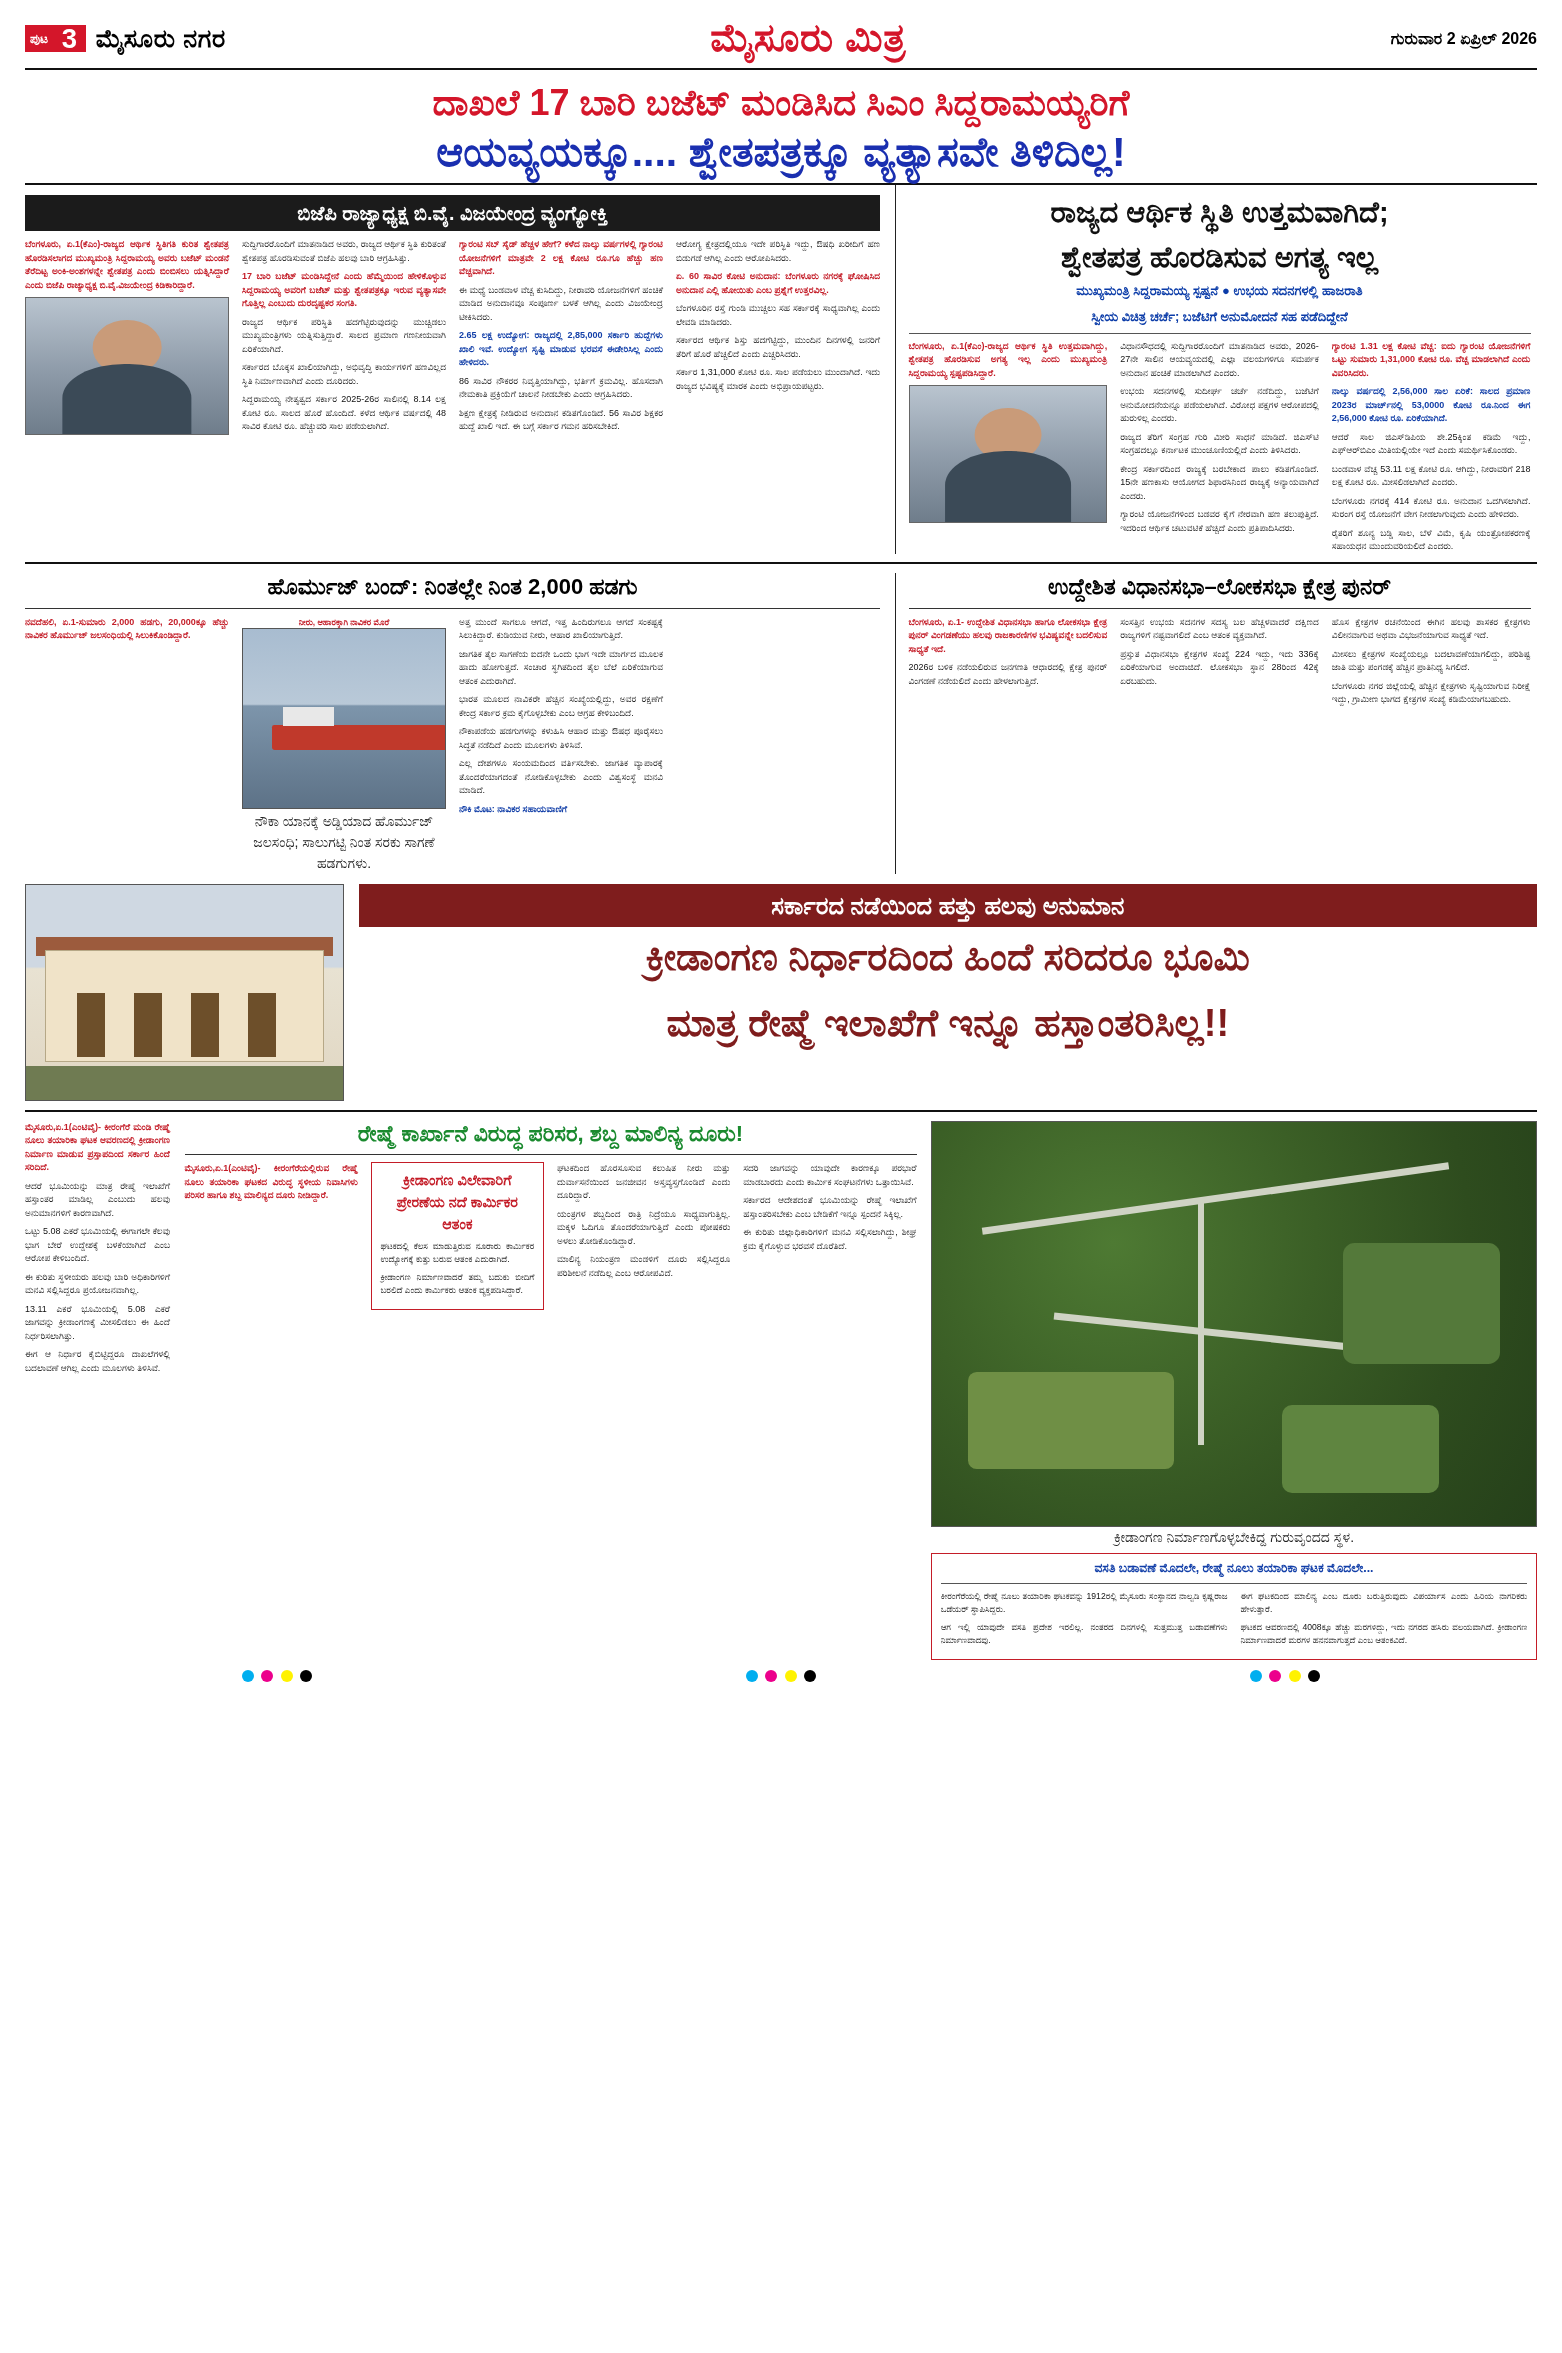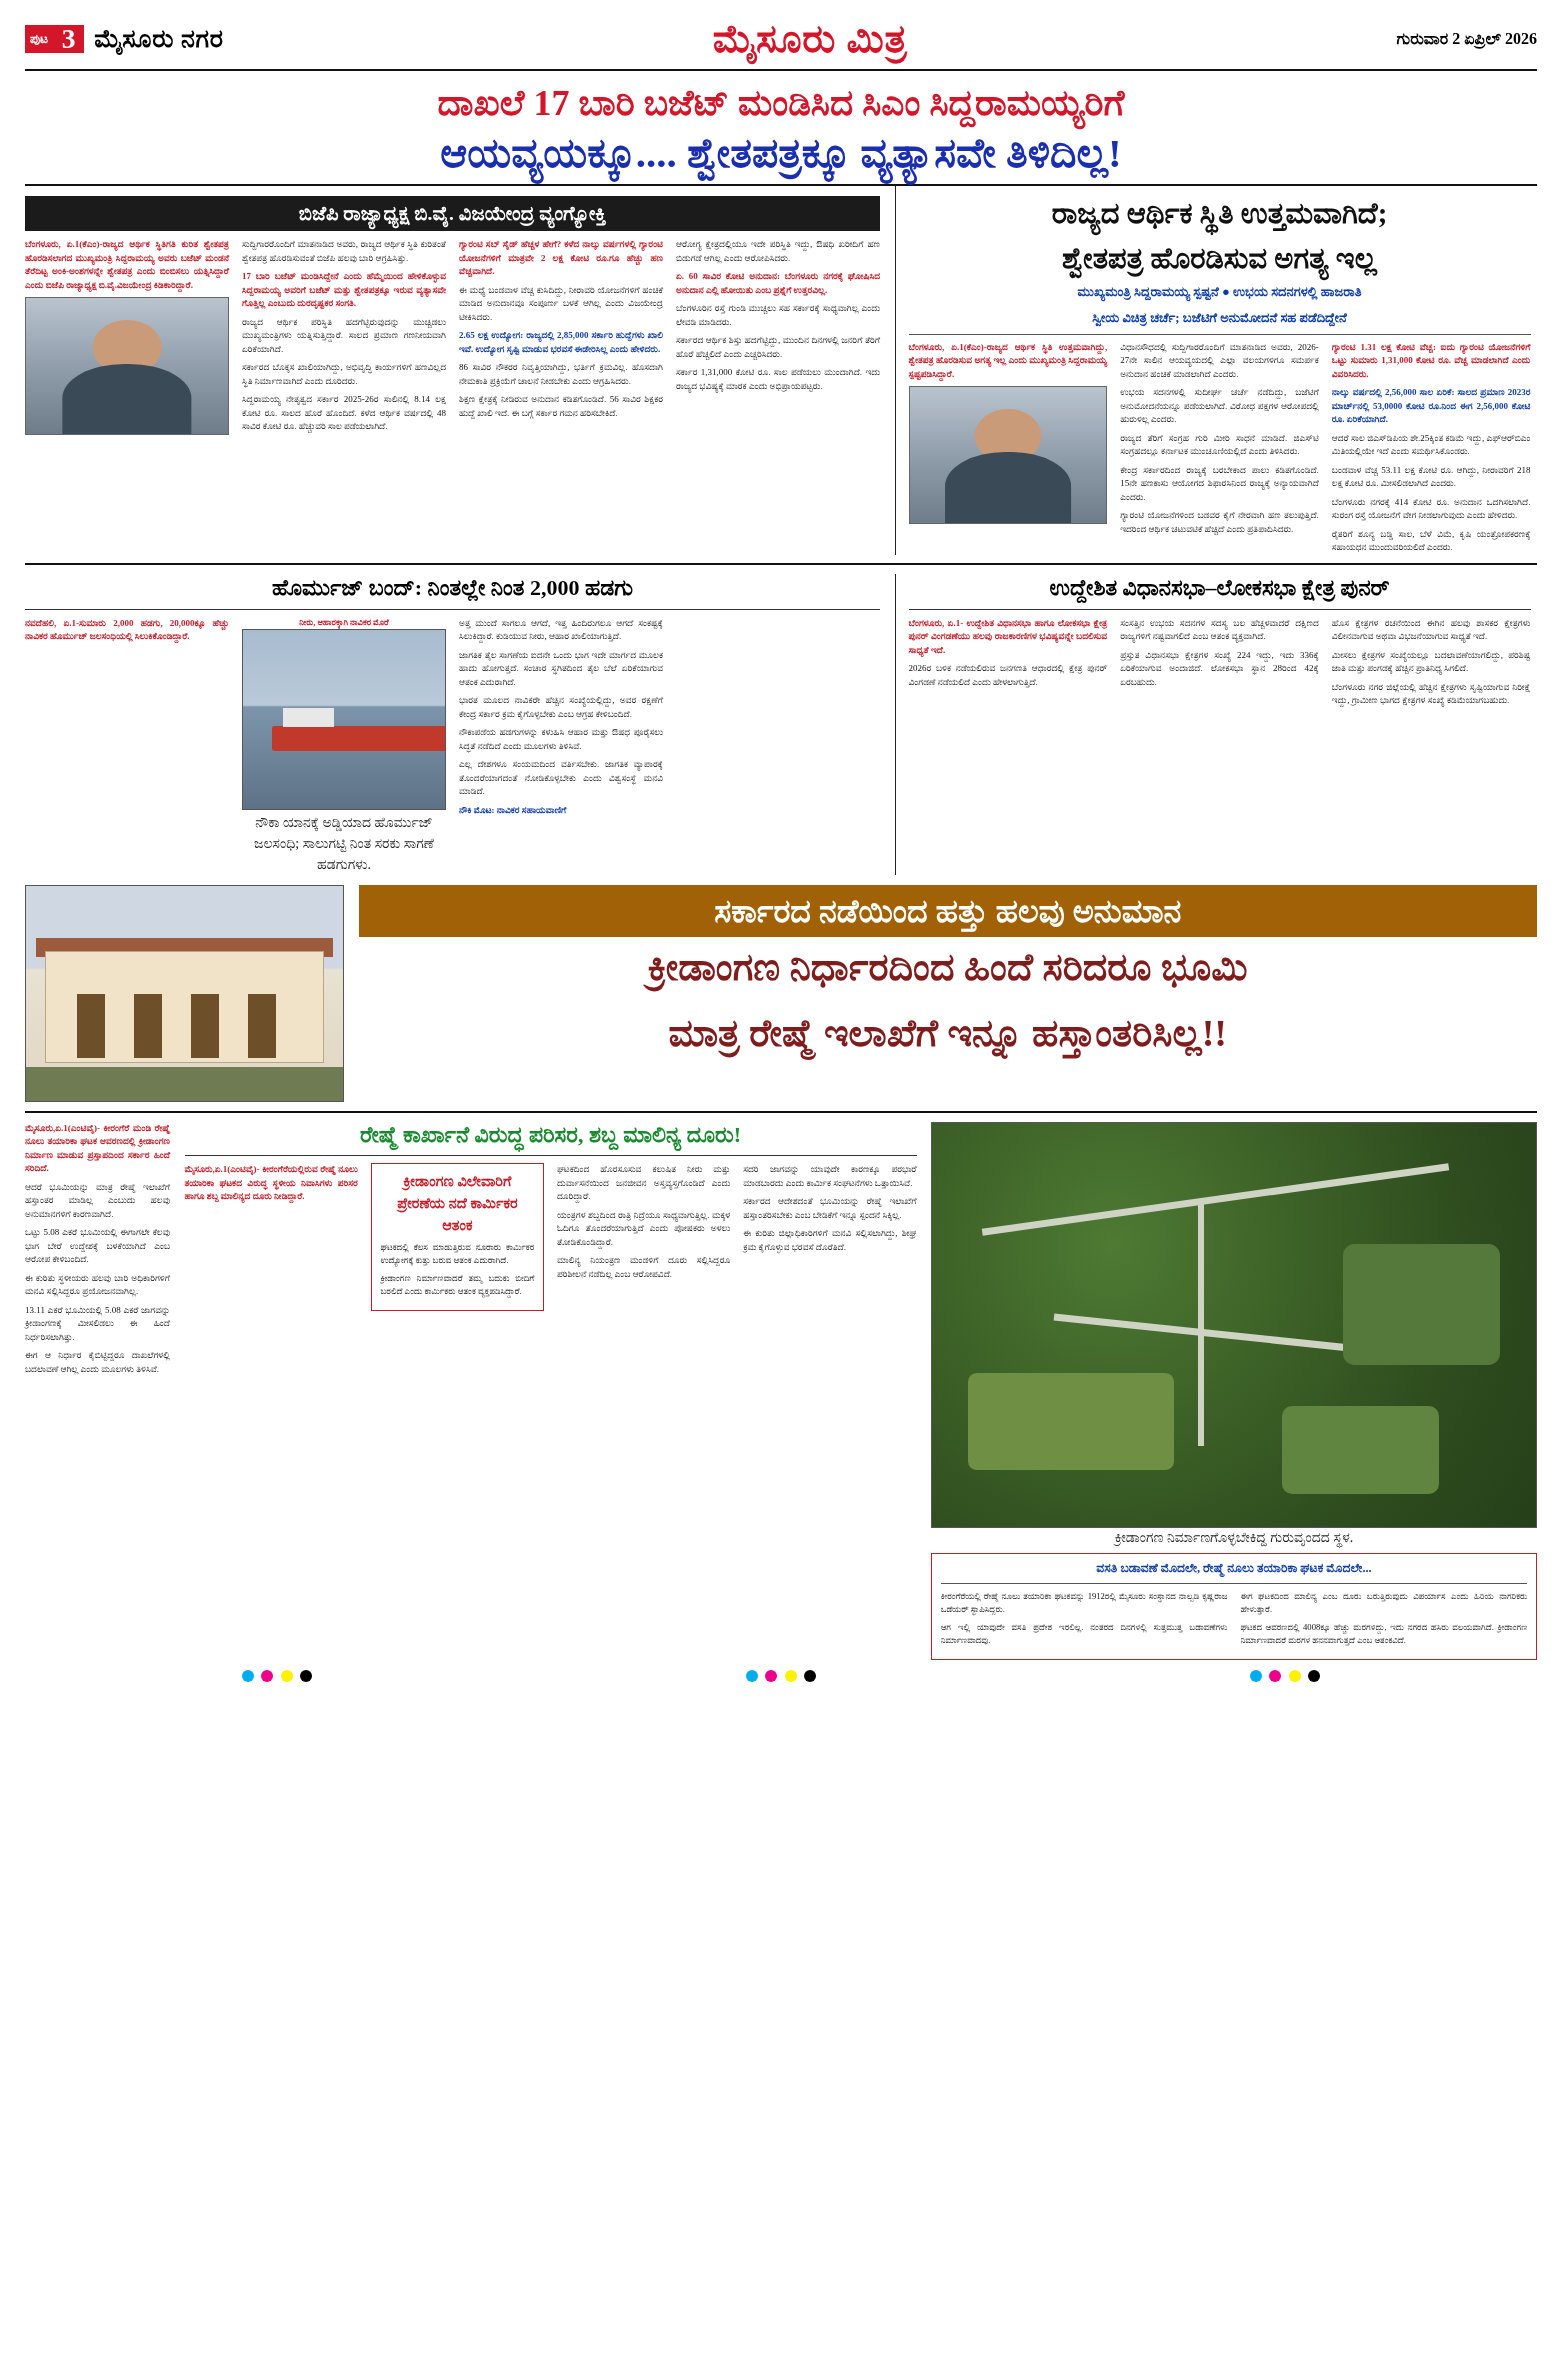--- a/index.html
+++ b/index.html
@@ -3,21 +3,21 @@
 <meta charset="utf-8">
 <style>
   * { box-sizing: border-box; }
   html, body { margin:0; padding:0; background:#ffffff; }
   body {
     width:1562px; height:2354px;
     font-family:"Liberation Sans", sans-serif;
     color:#000;
     position:relative;
   }
-  .page { width:1562px; height:1952px; padding:16px 25px 4px 25px; position:relative;font-family:Liberation Serif, serif; }
+  .page { width:1562px; height:1952px; padding:16px 25px 4px 25px; position:relative; }
 
   
   .masthead { display:flex; align-items:center; justify-content:space-between;
               border-bottom:2.2px solid #111; padding-bottom:7.2px; }
   .mast-left { display:flex; align-items:center; gap:10px; }
   .pagebadge { display:flex; align-items:stretch; }
   .pagebadge .lbl { background:#d4162a; color:#fff; font-size:12.3px; font-weight:bold;
                     padding:4.3px 5px; display:flex; align-items:center; }
   .pagebadge .num { background:#d4162a; color:#fff; font-size:27.5px; font-weight:bold;
                     padding:0 8.7px; display:flex; align-items:center; line-height:1; }
@@ -88,22 +88,22 @@
      border:0.7px solid #555; }
   .bldg .wall { position:absolute; left:6%; top:30%; width:88%; height:52%;
      background:#f0e3c8; border:0.7px solid #b6a887; }
   .bldg .roof { position:absolute; left:3%; top:24%; width:94%; height:9%;
      background:#9c5b3d; }
   .bldg .door { position:absolute; background:#6d4f2a; }
   .bldg .ground { position:absolute; left:0; bottom:0; width:100%; height:16%;
      background:#6f7b52; }
 
   
-  .black-strip { background:#a16207; color:#fff; text-align:center; font-weight:bold;
-                 font-size:32px; padding:7.2px; margin-top:11.6px; }
+  .black-strip { background:#7f1d1d; color:#fff; text-align:center; font-weight:bold;
+                 font-size:24px; padding:7.2px; margin-top:11.6px; }
   .mega { text-align:center; color:#7f1d1d; font-weight:bold; font-size:38px;
           line-height:1.2; margin-top:8.7px; }
 
   .green-head { text-align:center; color:#1a8a2e; font-weight:bold; font-size:22px;
                 margin-top:8.7px; }
   .box-red { border:1.4px solid #c41d28; padding:7.2px 8.7px; }
   .box-red h4 { margin:0 0 4.3px; color:#c41d28; font-size:14.5px; text-align:center; }
   .box-blue-head { text-align:center; color:#123fa8; font-weight:bold; font-size:12.3px;
                    line-height:1.3; }
 

